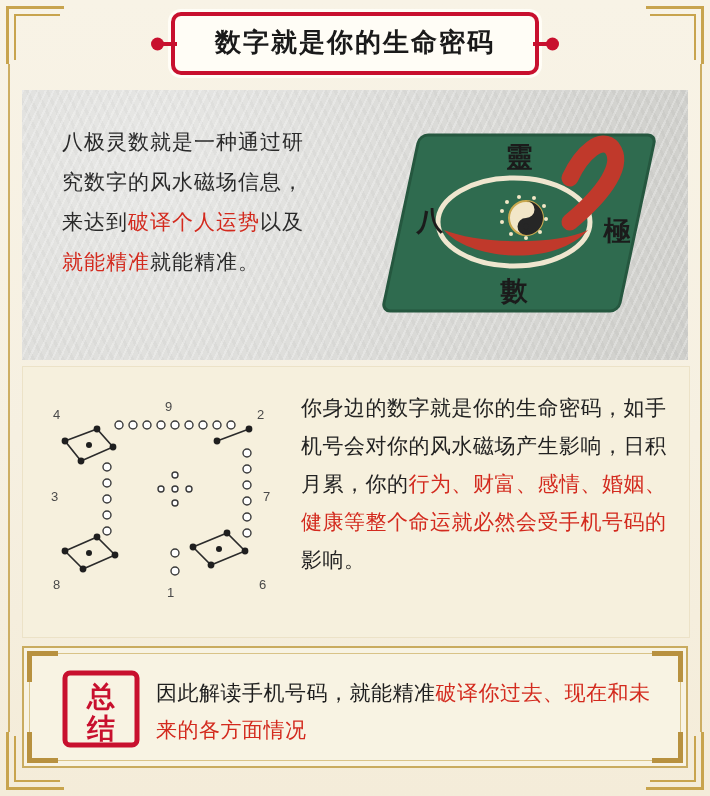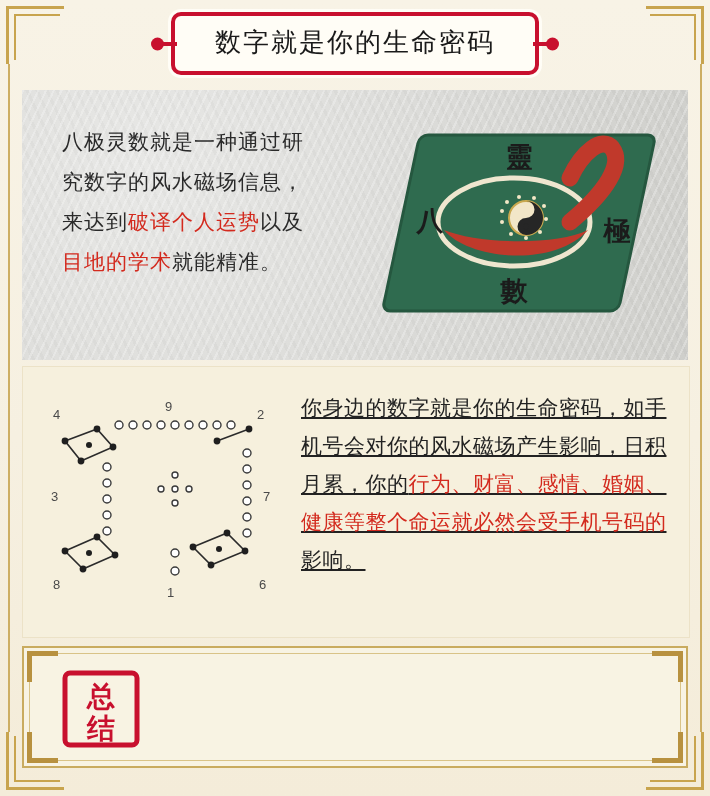--- a/index.html
+++ b/index.html
@@ -61,21 +61,21 @@
     justify-content: center;
     align-items: center;
   }
   .title-banner {
     position: relative;
     border: 4px solid #c8102e;
     border-radius: 10px;
     background: #fffdf6;
     padding: 9px 40px 11px 40px;
     font-size: 26px;
-    font-weight: normal;
+    font-weight: bold;
     color: #1a1a1a;
     letter-spacing: 2px;
     box-shadow: 0 0 0 3px #fffdf6;
   }
   .title-dot {
     position: absolute;
     top: 50%;
     width: 13px;
     height: 13px;
     border-radius: 50%;
@@ -156,21 +156,20 @@
   }
   .beige-text {
     position: absolute;
     left: 278px;
     top: 22px;
     width: 372px;
     font-size: 21px;
     line-height: 38px;
     color: #222;
     letter-spacing: .5px;
-    text-decoration: underline;
   }
 
   
   .panel-bottom {
     position: absolute;
     top: 646px;
     left: 22px;
     width: 666px;
     height: 122px;
     background: #f8f3e3;
@@ -253,21 +252,21 @@
     <div class="title-banner">
       <span class="title-bar left"></span>
       <span class="title-dot left"></span>
       <span>数字就是你的生命密码</span>
       <span class="title-dot right"></span>
       <span class="title-bar right"></span>
     </div>
   </div>
 
   <div class="panel-photo">
-    <div class="photo-text"><span>八极灵数就是一种通过研究数字的风水磁场信息，来达到</span><span class="hl">破译个人运势</span><span>以及</span><span class="hl">目地的学术</span><span>就能精准。</span></div>
+    <div class="photo-text"><span>八极灵数就是一种通过研究数字的风水磁场信息，来达到</span><span class="hl">破译个人运势</span><span>以及</span><span class="hl">就能精准</span><span>就能精准。</span></div>
 
     <div class="emblem">
       <svg class="emblem-svg" width="290" height="218" viewBox="0 0 290 218" xmlns="http://www.w3.org/2000/svg">
         <g transform="translate(145,105) skewX(-12) ">
           <rect x="-118" y="-88" width="236" height="176" rx="8" fill="#2f6b4f" stroke="#25573f" stroke-width="3"></rect>
         </g>
 
         <ellipse cx="140" cy="104" rx="76" ry="44" fill="none" stroke="#efe6cf" stroke-width="5"></ellipse>
 
         <path d="M70 112 C 95 142, 180 150, 214 112 C 182 128, 104 126, 70 112 Z" fill="#c0392b"></path>
@@ -395,14 +394,15 @@
     <span class="bcorner bc-br"></span>
 
     <div class="seal">
       <svg class="seal-svg" width="78" height="78" viewBox="0 0 78 78" xmlns="http://www.w3.org/2000/svg">
         <rect x="3" y="3" width="72" height="72" rx="5" fill="none" stroke="#c8102e" stroke-width="5"></rect>
         <text x="39" y="36" text-anchor="middle" font-family="'Liberation Serif',serif" font-size="28" font-weight="bold" fill="#c8102e">总</text>
         <text x="39" y="68" text-anchor="middle" font-family="'Liberation Serif',serif" font-size="28" font-weight="bold" fill="#c8102e">结</text>
       </svg>
     </div>
 
+    <div class="bottom-text"><span>因此解读手机号码，就能精准</span><span class="hl">破译你过去、现在和未来的各方面情况</span></div>
   </div>
 </div>
 
 </body></html>

